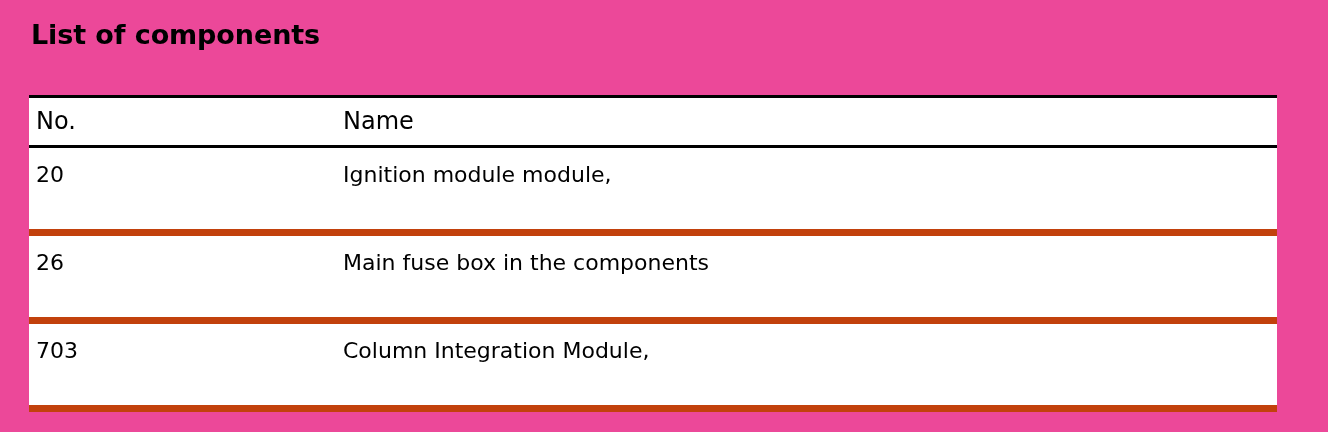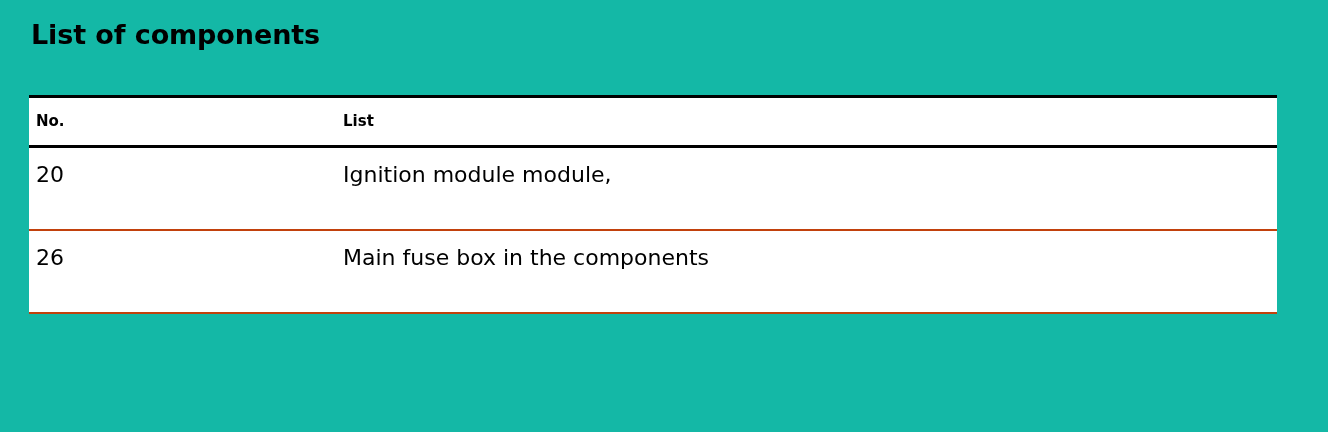--- a/index.html
+++ b/index.html
@@ -14,21 +14,21 @@
     overflow: hidden;
     font-family: "DejaVu Sans", "Liberation Sans", sans-serif;
     color: #000000;
     -webkit-font-smoothing: none;
   }
 
   .page {
     position: relative;
     width: 1328px;
     height: 432px;
-    background: #14b8a6;
+    background: #ec4899;
   }
 
   
   .doc-title {
     position: absolute;
     left: 31px;
     top: 18px;
     font-size: 27px;
     font-weight: bold;
     line-height: 34px;
@@ -60,33 +60,33 @@
   }
 
   .col-no   { width: 307px; }
   .col-name { width: 941px; }
 
   
   .head-row th {
     border-top: 3px solid #000000;
     border-bottom: 3px solid #000000;
     height: 47px;
-    font-size: 15px;
-    font-weight: bold;
+    font-size: 24px;
+    font-weight: normal;
     line-height: 21px;
   }
   .head-row th .cell-inner {
     padding-top: 13px;
     padding-left: 7px;
     white-space: nowrap;
   }
 
   
   .data-row td {
-    border-bottom: 2px solid #c2410c;
+    border-bottom: 7px solid #c2410c;
     height: 81px;
     font-size: 22px;
     font-weight: normal;
     line-height: 24px;
   }
   .data-row td .cell-inner {
     padding-top: 15px;
     padding-left: 7px;
     white-space: nowrap;
   }
@@ -102,37 +102,45 @@
     <colgroup>
       <col class="col-no">
       <col class="col-name">
     </colgroup>
     <thead>
       <tr class="head-row">
         <th class="col-no">
           <div class="cell-inner">No.</div>
         </th>
         <th class="col-name">
-          <div class="cell-inner">List</div>
+          <div class="cell-inner">Name</div>
         </th>
       </tr>
     </thead>
     <tbody>
       <tr class="data-row">
         <td class="col-no">
           <div class="cell-inner">20</div>
         </td>
         <td class="col-name">
           <div class="cell-inner">Ignition module module,</div>
         </td>
       </tr>
       <tr class="data-row">
         <td class="col-no">
           <div class="cell-inner">26</div>
         </td>
         <td class="col-name">
           <div class="cell-inner">Main fuse box in the components</div>
         </td>
       </tr>
+      <tr class="data-row">
+        <td class="col-no">
+          <div class="cell-inner">703</div>
+        </td>
+        <td class="col-name">
+          <div class="cell-inner">Column Integration Module,</div>
+        </td>
+      </tr>
     </tbody>
   </table>
 
 </div>
 
 </body></html>

